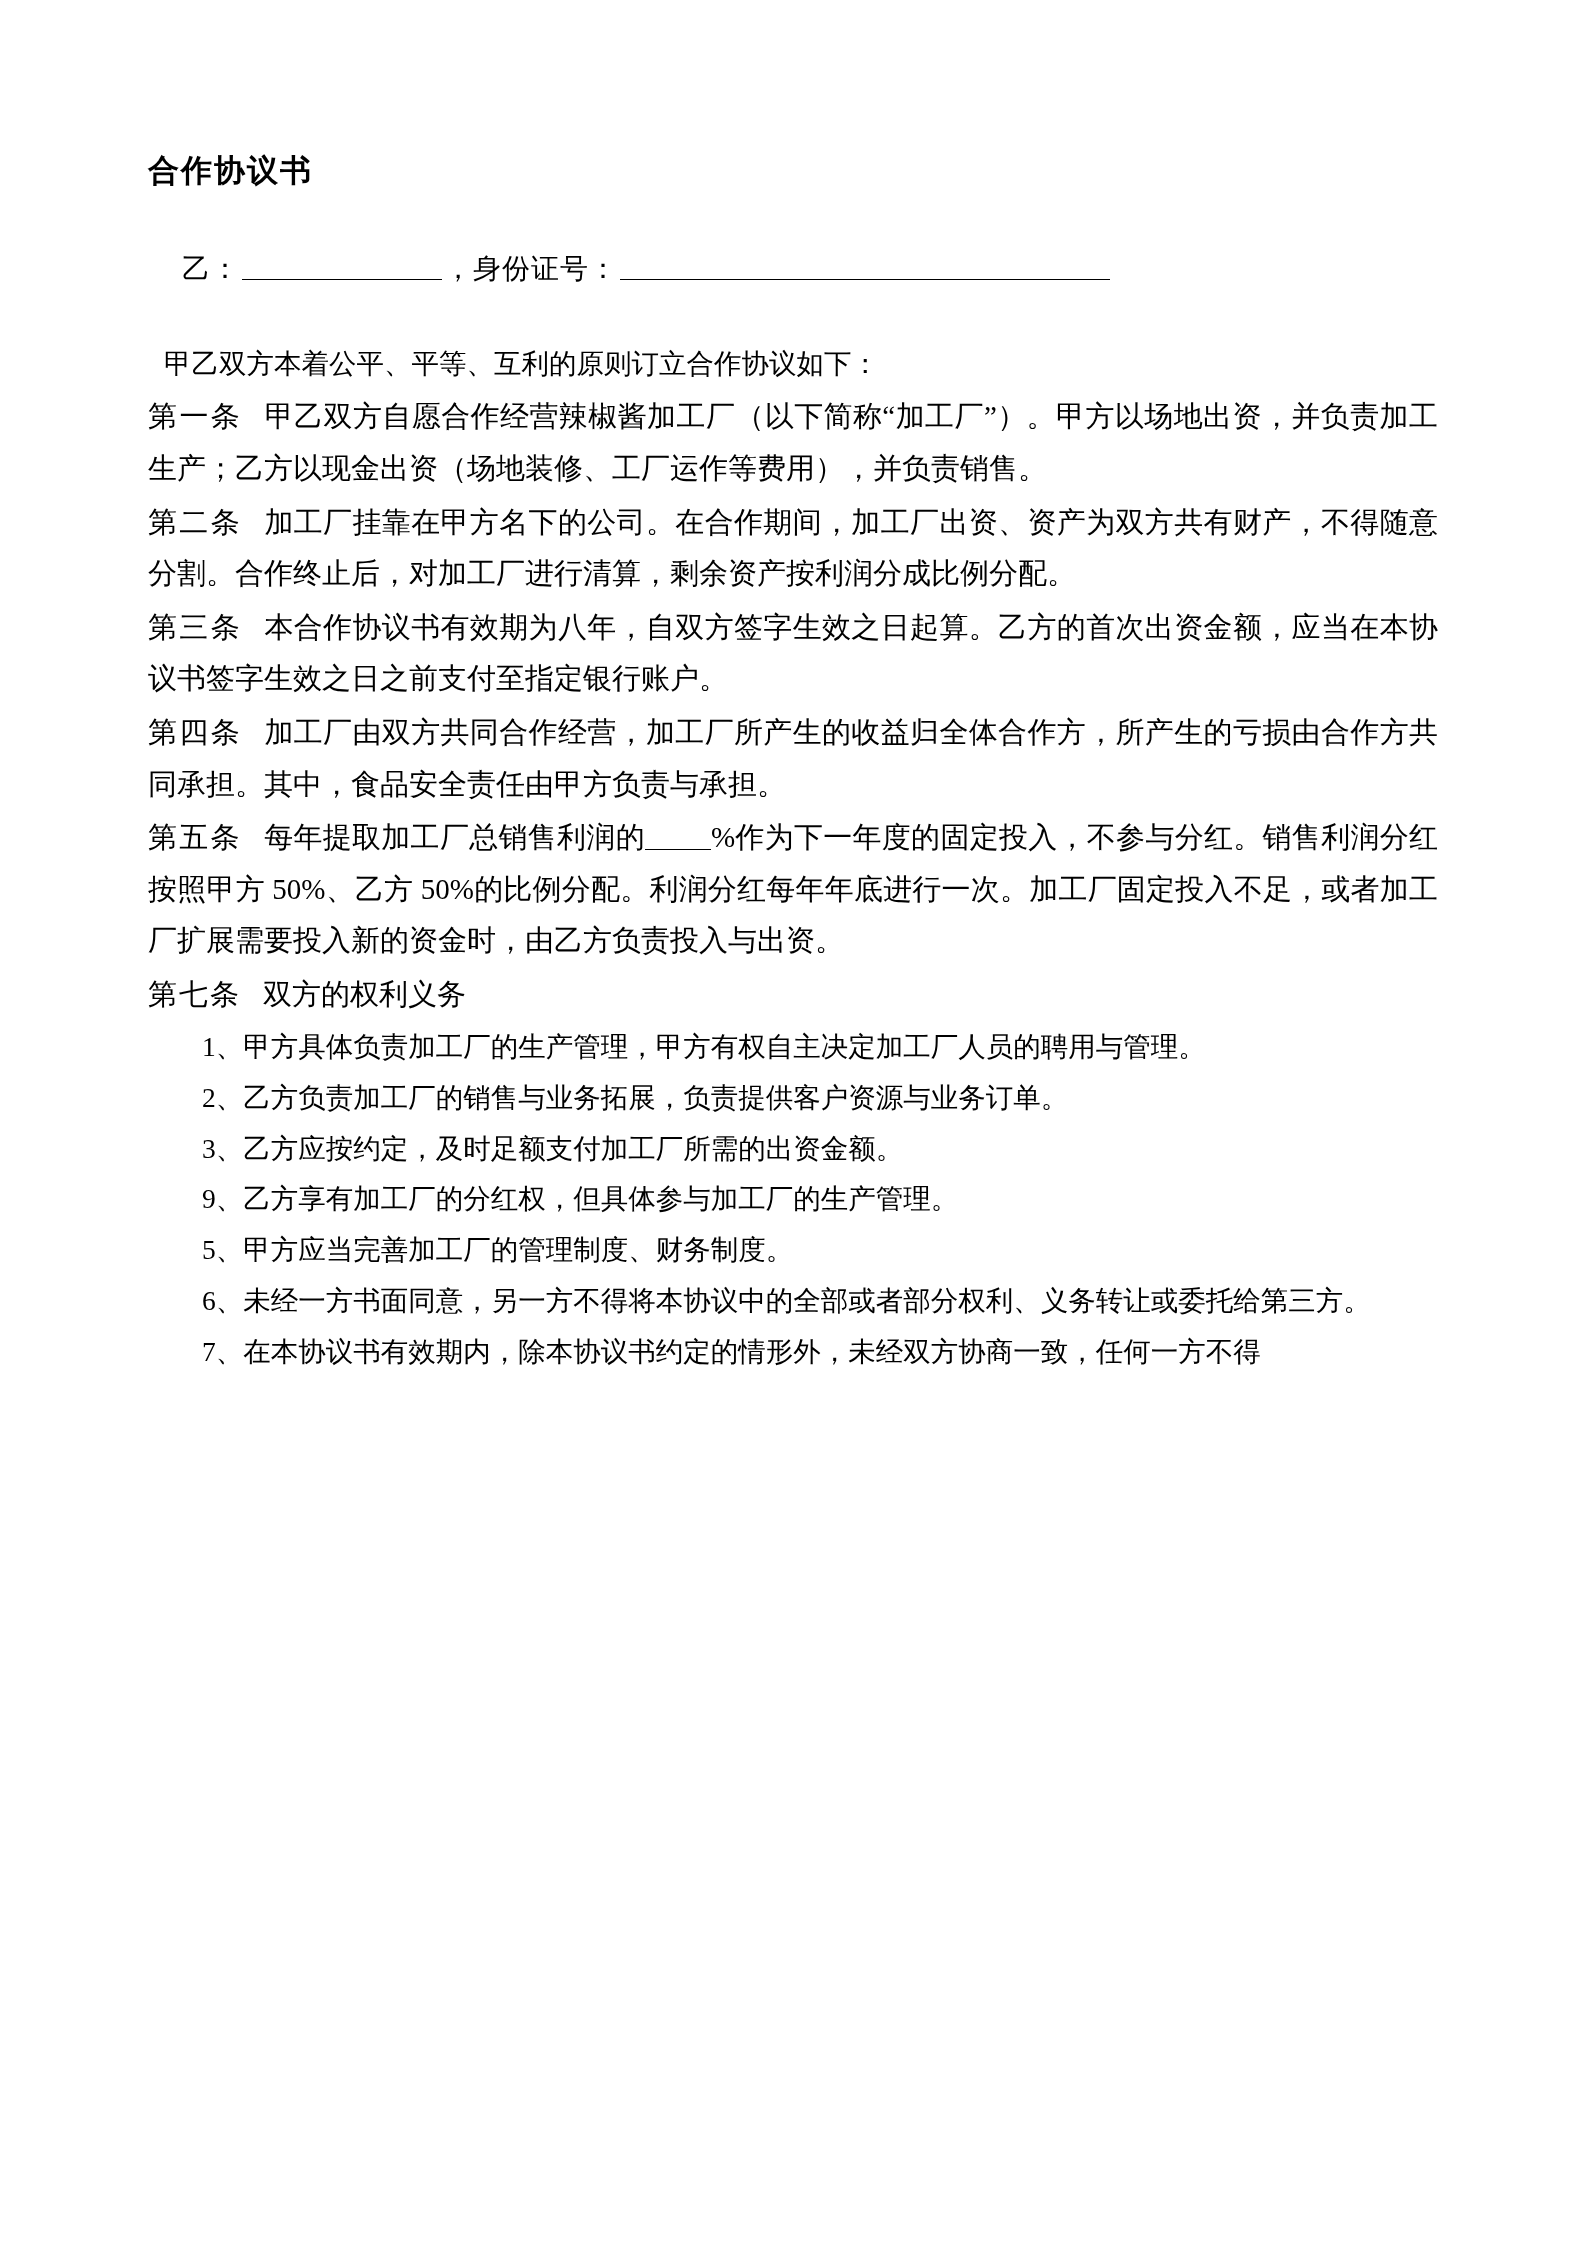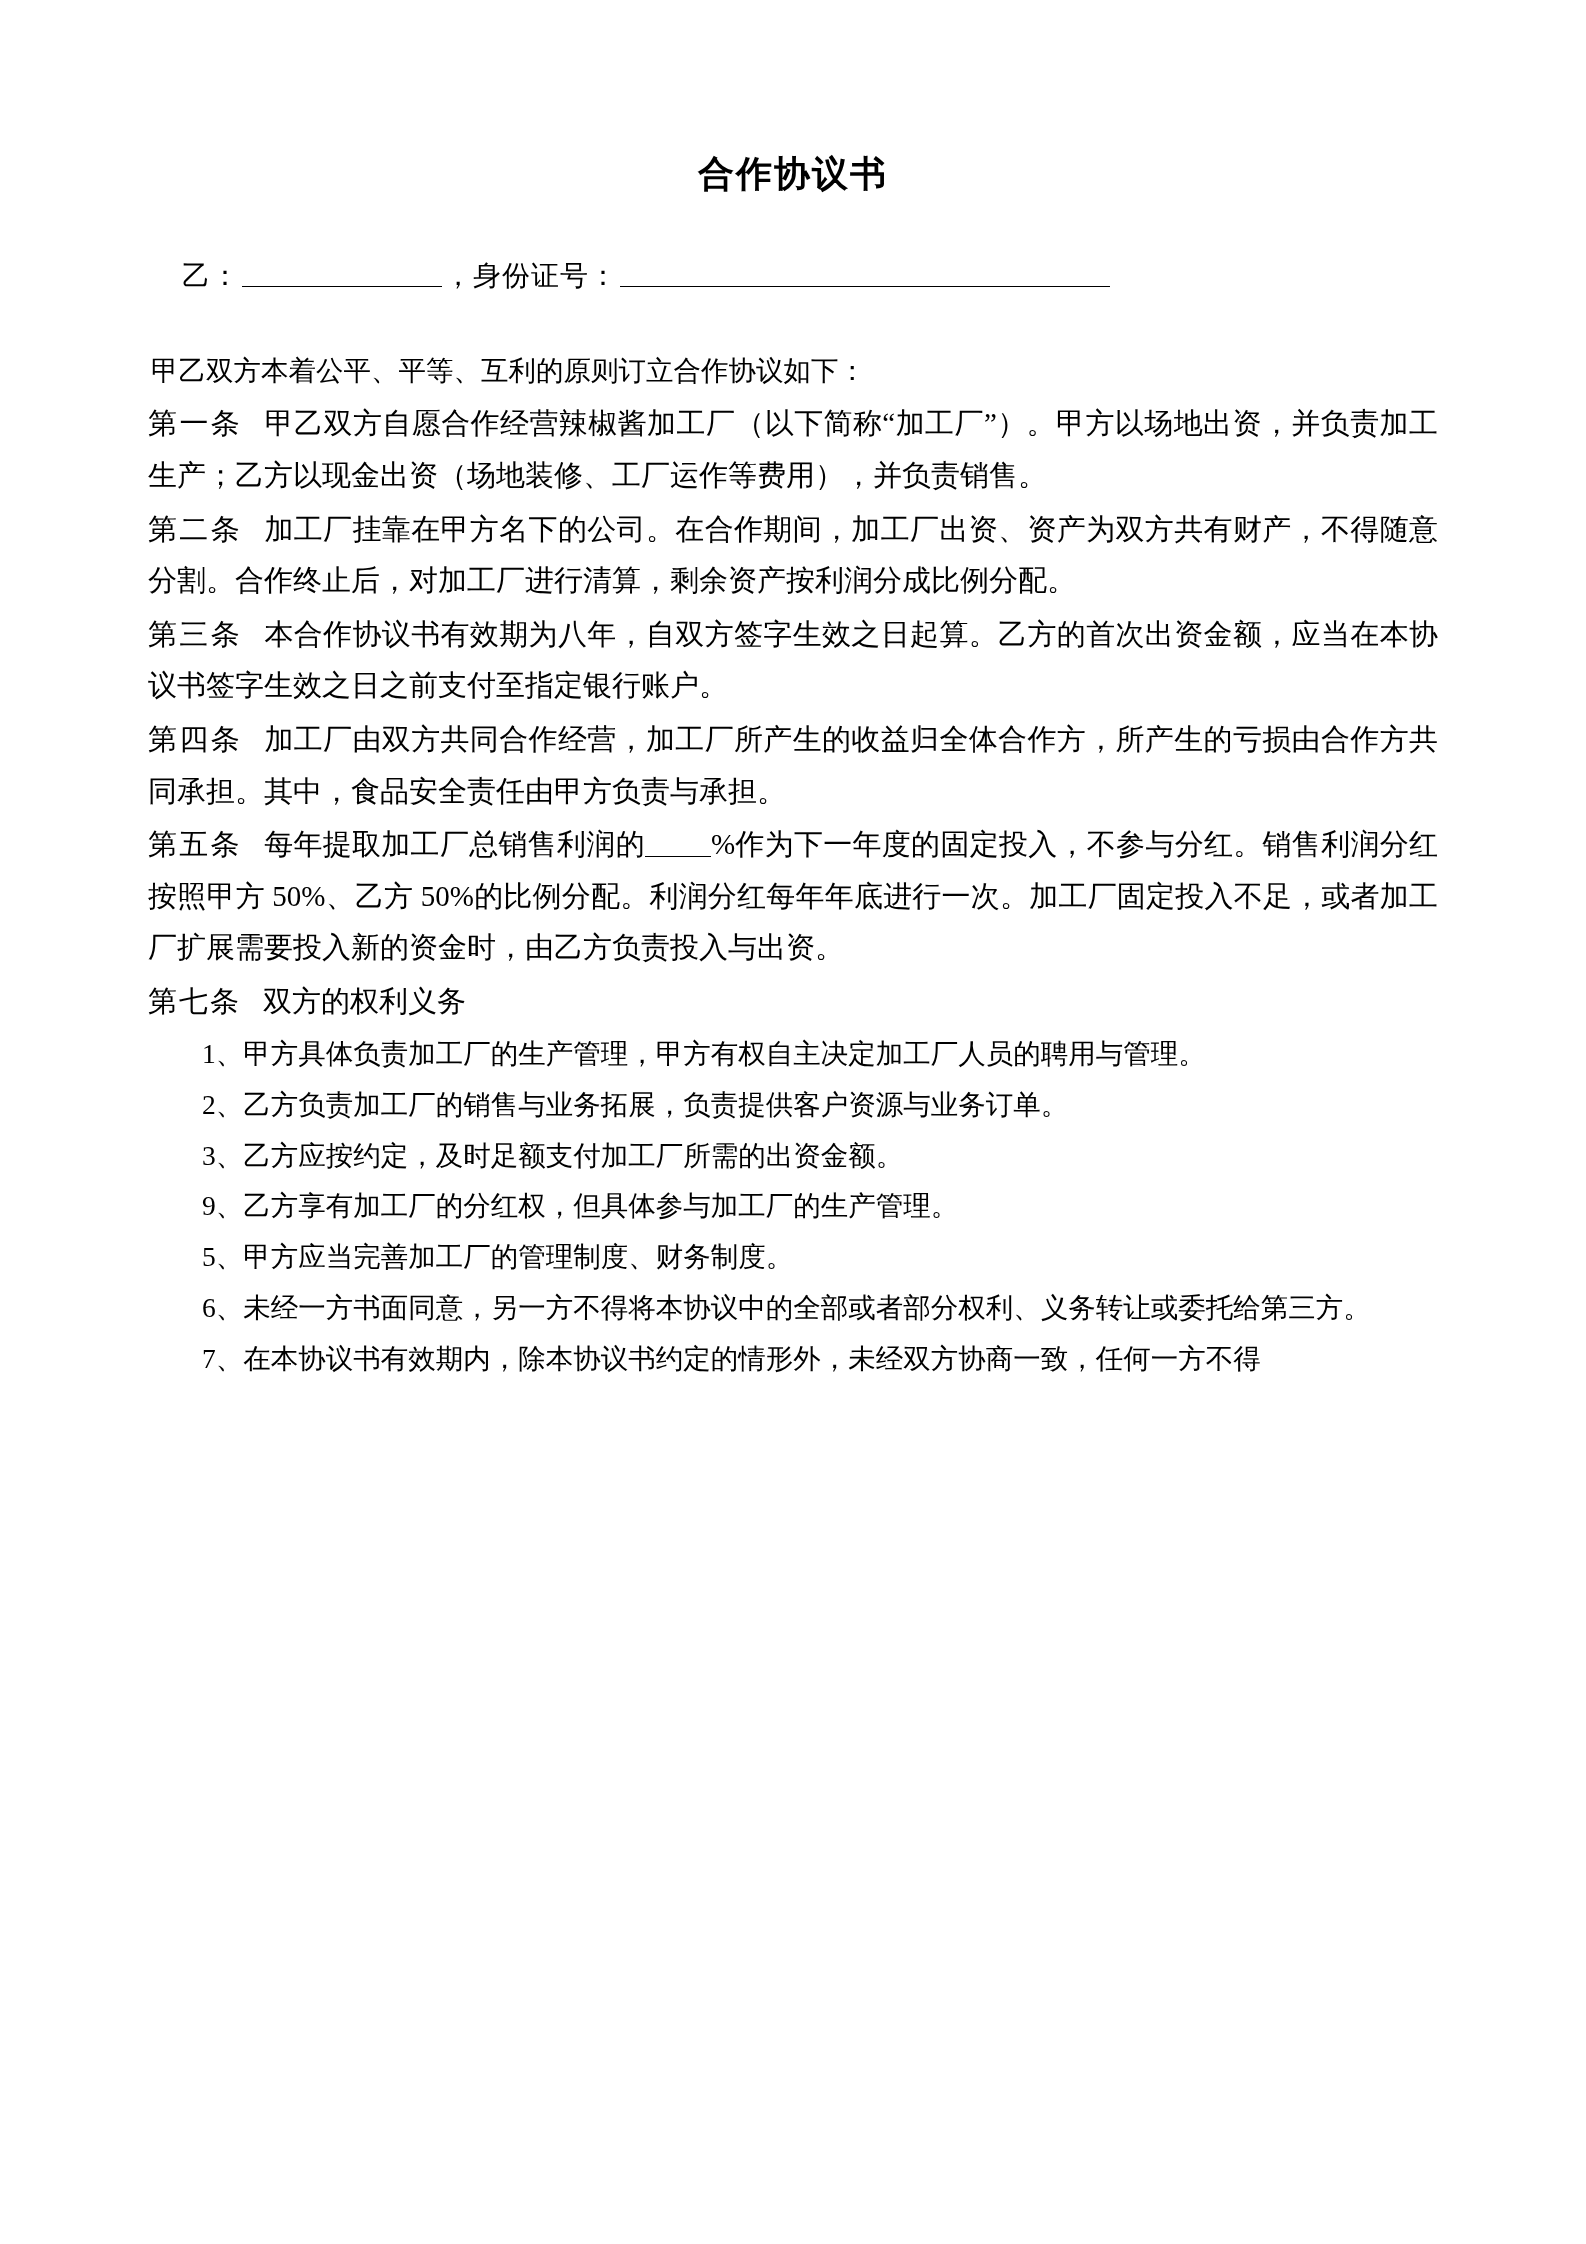--- a/index.html
+++ b/index.html
@@ -15,22 +15,21 @@
     -webkit-font-smoothing: antialiased;
   }
   .page {
     position: relative;
     width: 1586px;
     min-height: 2244px;
     box-sizing: border-box;
     padding: 150px 148px 60px 148px;
   }
   .doc-title {
-    text-align: center;
-    font-size: 36px;
+    font-size: 31px;
     font-weight: bold;
     letter-spacing: 2px;
     margin: 0 0 58px 0;
   }
   .party-line {
     font-size: 28px;
     margin: 0 0 52px 0;
     padding-left: 34px;
     white-space: nowrap;
   }
@@ -49,21 +48,21 @@
     display: inline-block;
     width: 490px;
     border-bottom: 1.6px solid #000;
     height: 1.05em;
     vertical-align: -2px;
     margin: 0 2px;
   }
   .para {
     font-size: 27.5px;
     line-height: 1.78;
-    margin: 0 0 2px 3px;
+    margin: 0 0 2px 16px;
     text-align: justify;
     text-justify: inter-ideograph;
   }
   .clause {
     font-size: 29px;
     line-height: 1.78;
     margin: 0 0 2px 0;
     text-align: justify;
     text-justify: inter-ideograph;
     text-indent: 0;

